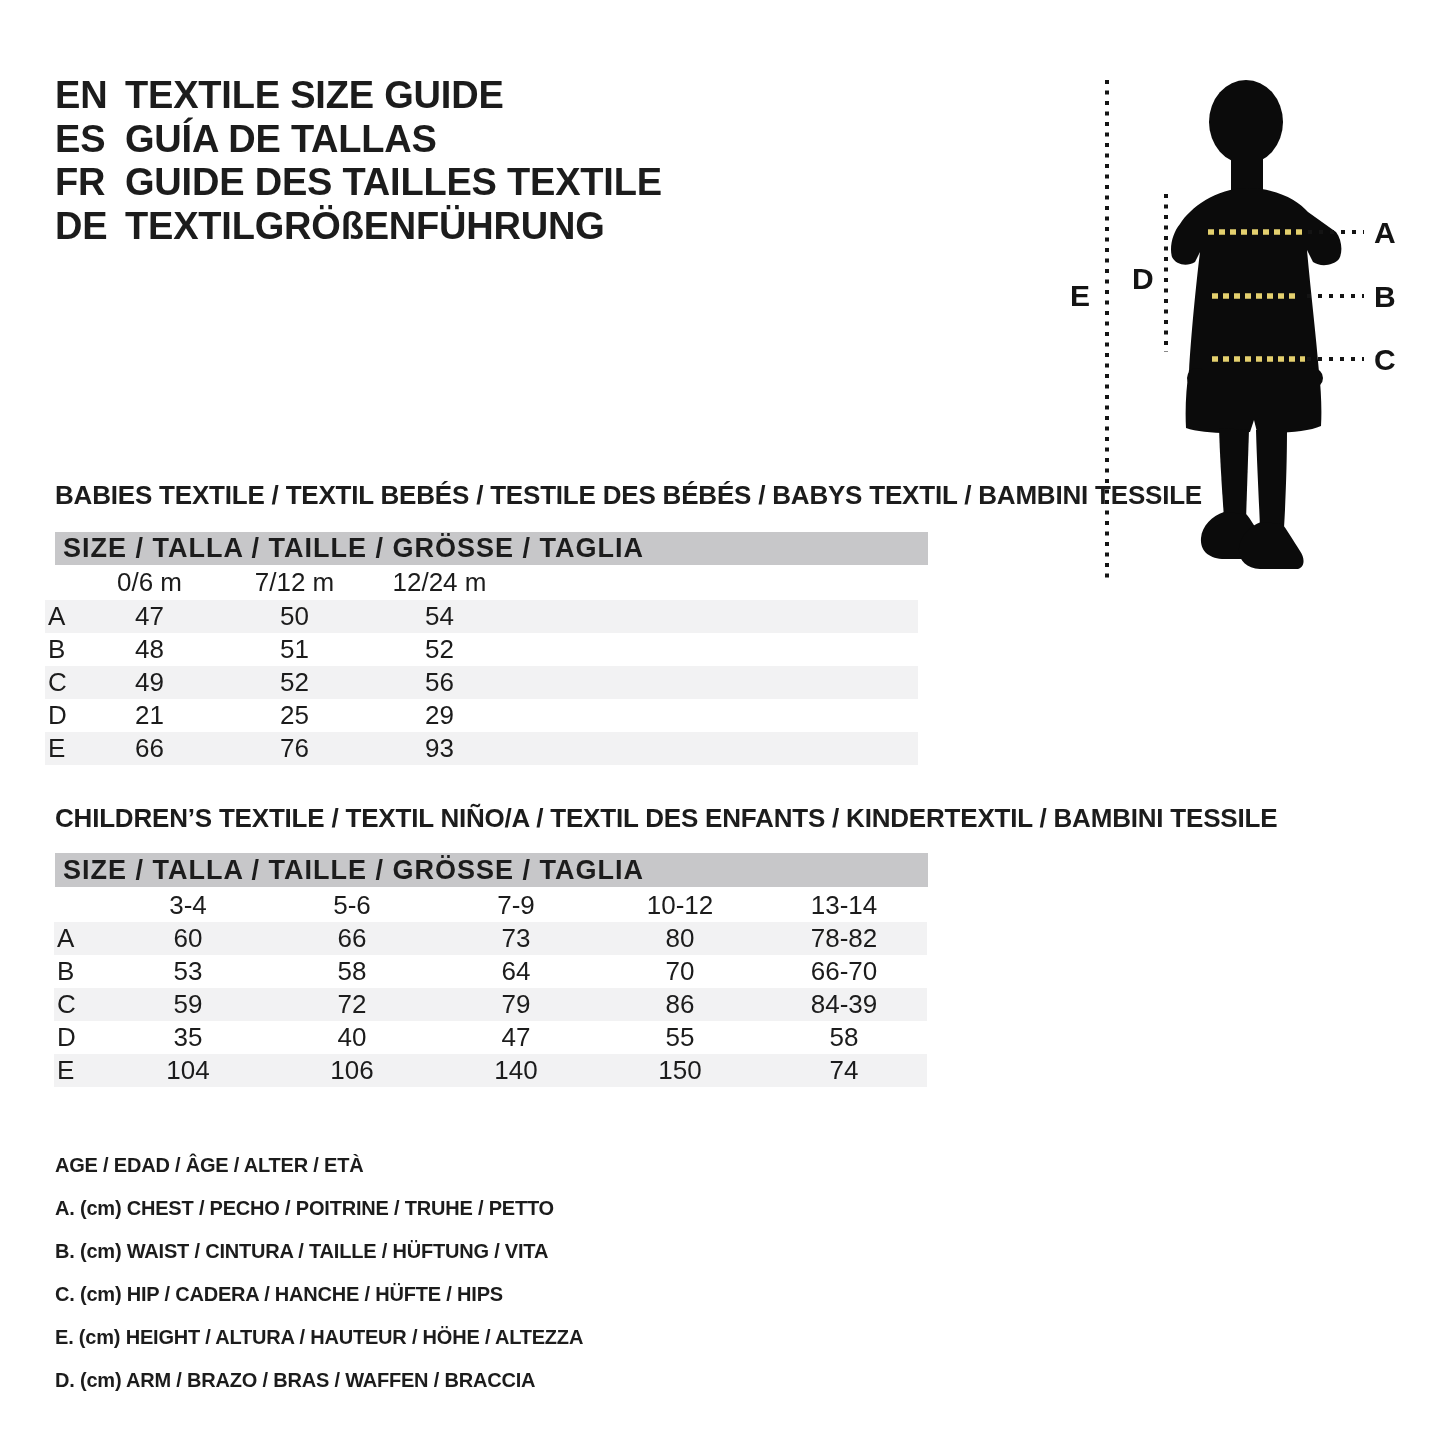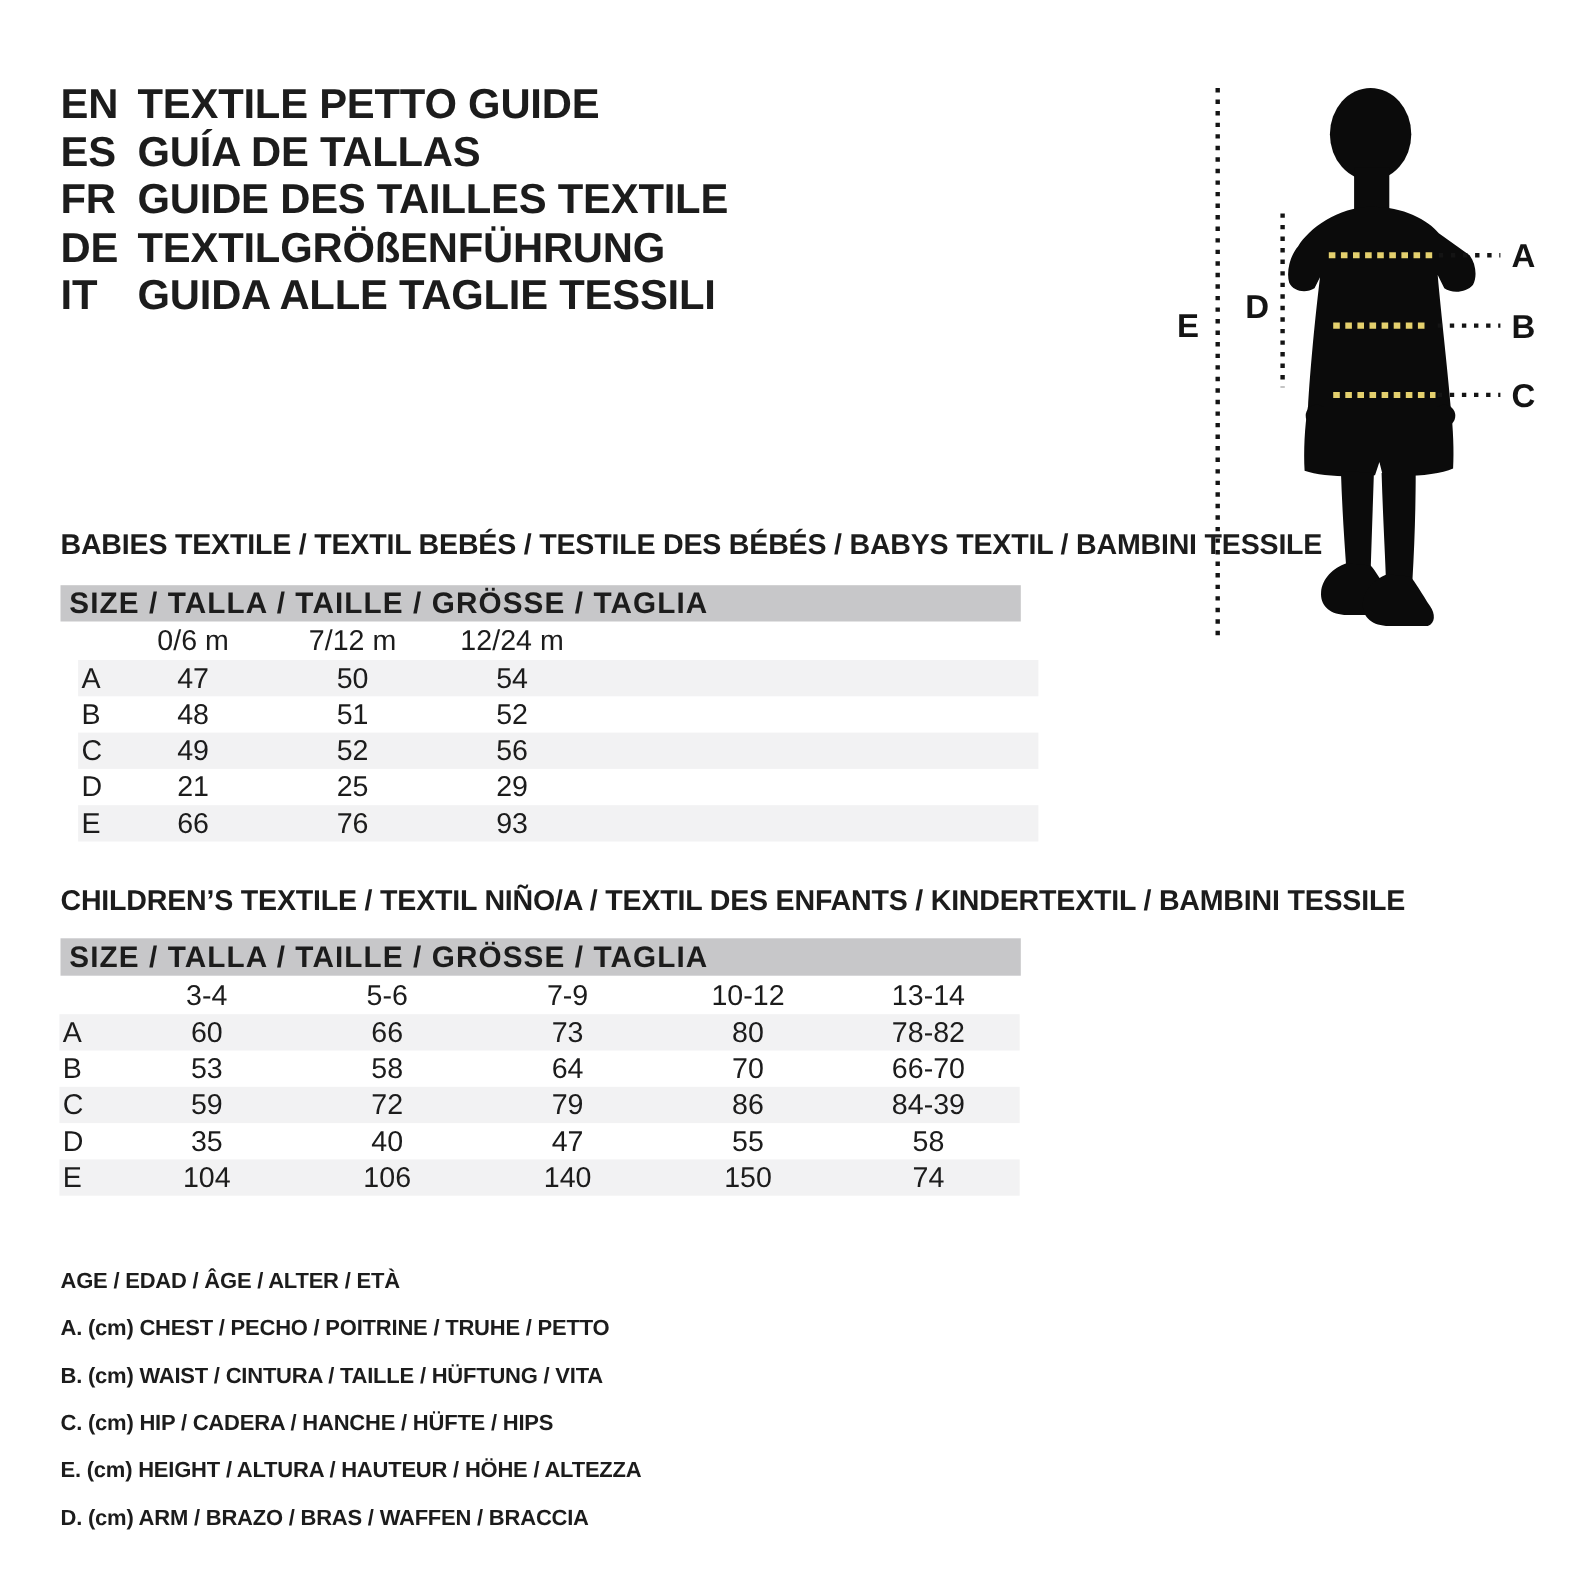--- a/index.html
+++ b/index.html
@@ -40,37 +40,33 @@
   .fig-label{font:700 30px "Liberation Sans","DejaVu Sans",sans-serif;fill:#141414;}
 </style>
 </head>
 <body>
 
 <div id="page" style="--bg: #ffffff; --text: #1c1c1c; --bar: #c7c7c9; --stripe: #f2f2f3; --sil: #0b0b0b; --dashy: #e4d06e;">
 
   <div id="lang-list" class="abs">
     <div class="lang-row">
       <span class="lang-code">EN</span>
-      <span class="lang-title">TEXTILE PETTO GUIDE</span>
+      <span class="lang-title">TEXTILE SIZE GUIDE</span>
     </div>
     <div class="lang-row">
       <span class="lang-code">ES</span>
       <span class="lang-title">GUÍA DE TALLAS</span>
     </div>
     <div class="lang-row">
       <span class="lang-code">FR</span>
       <span class="lang-title">GUIDE DES TAILLES TEXTILE</span>
     </div>
     <div class="lang-row">
       <span class="lang-code">DE</span>
       <span class="lang-title">TEXTILGRÖßENFÜHRUNG</span>
-    </div>
-    <div class="lang-row">
-      <span class="lang-code">IT</span>
-      <span class="lang-title">GUIDA ALLE TAGLIE TESSILI</span>
     </div>
   </div>
 
   <div id="figure-wrap" class="abs">
     <svg width="395" height="530" viewBox="0 0 395 530">
 
       <line class="dash-v" x1="57" y1="20" x2="57" y2="518"></line>
 
       <line class="dash-v" x1="116" y1="134" x2="116" y2="292"></line>
 
@@ -103,21 +99,21 @@
       <text class="fig-label" x="20" y="246">E</text>
     </svg>
   </div>
 
   <div id="babies-title" class="abs section-title">BABIES TEXTILE / TEXTIL BEBÉS / TESTILE DES BÉBÉS / BABYS TEXTIL / BAMBINI TESSILE</div>
 
   <div class="abs size-bar" style="left:55px;top:532px;width:873px;height:33px;">
     <span>SIZE / TALLA / TAILLE / GRÖSSE / TAGLIA</span>
   </div>
 
-  <div class="abs babies" style="left:71px;top:565px;width:873px;">
+  <div class="abs babies" style="left:45px;top:565px;width:873px;">
     <div class="tbl-row" style="height:35px;">
       <div class="cell label-col"></div>
       <div class="cell data-col">0/6 m</div>
       <div class="cell data-col">7/12 m</div>
       <div class="cell data-col">12/24 m</div>
     </div>
     <div class="tbl-row alt" style="height:33px;">
       <div class="cell label-col">A</div>
       <div class="cell data-col">47</div>
       <div class="cell data-col">50</div>

